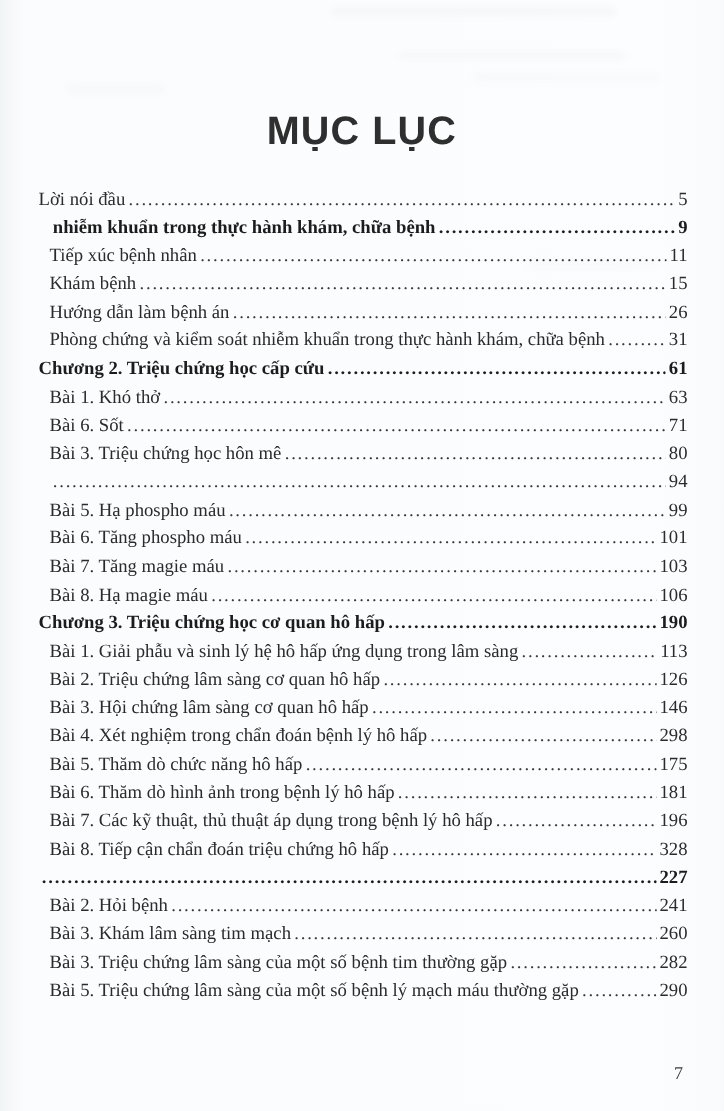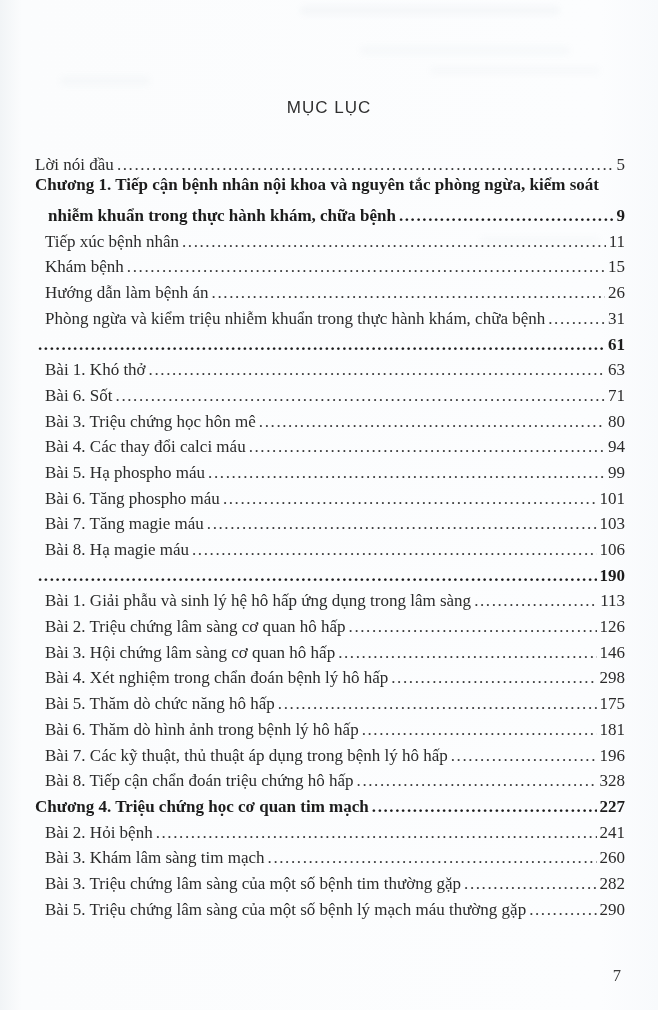--- a/index.html
+++ b/index.html
@@ -32,40 +32,40 @@
   .smudge-2 { top: 46px; left: 360px; width: 210px; height: 9px; opacity: 0.05; }
   .smudge-3 { top: 76px; left: 60px;  width: 90px;  height: 10px; opacity: 0.05; }
   .smudge-4 { top: 66px; left: 430px; width: 170px; height: 9px; opacity: 0.045; }
   .smudge-5 { top: 236px; left: 480px; width: 120px; height: 9px; opacity: 0.04; }
 
   .title {
     margin: 0;
     padding-top: 98px;
     text-align: center;
     font-family: "Liberation Sans", "DejaVu Sans", sans-serif;
-    font-weight: 400;
-    font-size: 17px;
+    font-weight: 700;
+    font-size: 36px;
     letter-spacing: 1px;
     color: #2f2f2f;
   }
 
   .toc {
     margin: 31px 33px 0 35px;
   }
   .toc-entry { }
   .toc-line1 {
     font-size: 17px;
     height: 25.7px;
     display: flex;
     align-items: baseline;
     white-space: nowrap;
   }
   .toc-row {
     display: flex;
-    align-items: flex-end;
+    align-items: flex-start;
     height: 25.7px;
   }
   .toc-label {
     white-space: nowrap;
     font-size: 17px;
   }
   .leader {
     flex: 1 1 auto;
     overflow: hidden;
     white-space: nowrap;
@@ -116,21 +116,20 @@
   <div class="toc-entry entry-front">
 
     <div class="toc-row">
       <span class="toc-label">Lời nói đầu</span>
       <span class="leader"></span>
       <span class="toc-page">5</span>
     </div>
   </div>
 
   <div class="toc-entry entry-chapter entry-hang">
-    <div class="toc-line1">Chương 1. Tiếp cận bệnh nhân nội khoa và nguyên tắc phòng ngừa, kiểm soát</div>
     <div class="toc-row">
       <span class="toc-label">nhiễm khuẩn trong thực hành khám, chữa bệnh</span>
       <span class="leader"></span>
       <span class="toc-page">9</span>
     </div>
   </div>
 
   <div class="toc-entry entry-section">
 
     <div class="toc-row">
@@ -154,29 +153,30 @@
     <div class="toc-row">
       <span class="toc-label">Hướng dẫn làm bệnh án</span>
       <span class="leader"></span>
       <span class="toc-page">26</span>
     </div>
   </div>
 
   <div class="toc-entry entry-section">
 
     <div class="toc-row">
-      <span class="toc-label">Phòng ngừa và kiểm triệu nhiễm khuẩn trong thực hành khám, chữa bệnh</span>
+      <span class="toc-label">Phòng chứng và kiểm soát nhiễm khuẩn trong thực hành khám, chữa bệnh</span>
       <span class="leader"></span>
       <span class="toc-page">31</span>
     </div>
   </div>
 
   <div class="toc-entry entry-chapter">
 
     <div class="toc-row">
+      <span class="toc-label">Chương 2. Triệu chứng học cấp cứu</span>
       <span class="leader"></span>
       <span class="toc-page">61</span>
     </div>
   </div>
 
   <div class="toc-entry entry-section">
 
     <div class="toc-row">
       <span class="toc-label">Bài 1. Khó thở</span>
       <span class="leader"></span>
@@ -198,21 +198,20 @@
     <div class="toc-row">
       <span class="toc-label">Bài 3. Triệu chứng học hôn mê</span>
       <span class="leader"></span>
       <span class="toc-page">80</span>
     </div>
   </div>
 
   <div class="toc-entry entry-section">
 
     <div class="toc-row">
-      <span class="toc-label">Bài 4. Các thay đổi calci máu</span>
       <span class="leader"></span>
       <span class="toc-page">94</span>
     </div>
   </div>
 
   <div class="toc-entry entry-section">
 
     <div class="toc-row">
       <span class="toc-label">Bài 5. Hạ phospho máu</span>
       <span class="leader"></span>
@@ -243,20 +242,21 @@
     <div class="toc-row">
       <span class="toc-label">Bài 8. Hạ magie máu</span>
       <span class="leader"></span>
       <span class="toc-page">106</span>
     </div>
   </div>
 
   <div class="toc-entry entry-chapter">
 
     <div class="toc-row">
+      <span class="toc-label">Chương 3. Triệu chứng học cơ quan hô hấp</span>
       <span class="leader"></span>
       <span class="toc-page">190</span>
     </div>
   </div>
 
   <div class="toc-entry entry-section">
 
     <div class="toc-row">
       <span class="toc-label">Bài 1. Giải phẫu và sinh lý hệ hô hấp ứng dụng trong lâm sàng</span>
       <span class="leader"></span>
@@ -323,21 +323,20 @@
     <div class="toc-row">
       <span class="toc-label">Bài 8.  Tiếp cận chẩn đoán triệu chứng hô hấp</span>
       <span class="leader"></span>
       <span class="toc-page">328</span>
     </div>
   </div>
 
   <div class="toc-entry entry-chapter">
 
     <div class="toc-row">
-      <span class="toc-label">Chương 4. Triệu chứng học cơ quan tim mạch</span>
       <span class="leader"></span>
       <span class="toc-page">227</span>
     </div>
   </div>
 
 
   <div class="toc-entry entry-section">
 
     <div class="toc-row">
       <span class="toc-label">Bài 2. Hỏi bệnh</span>

